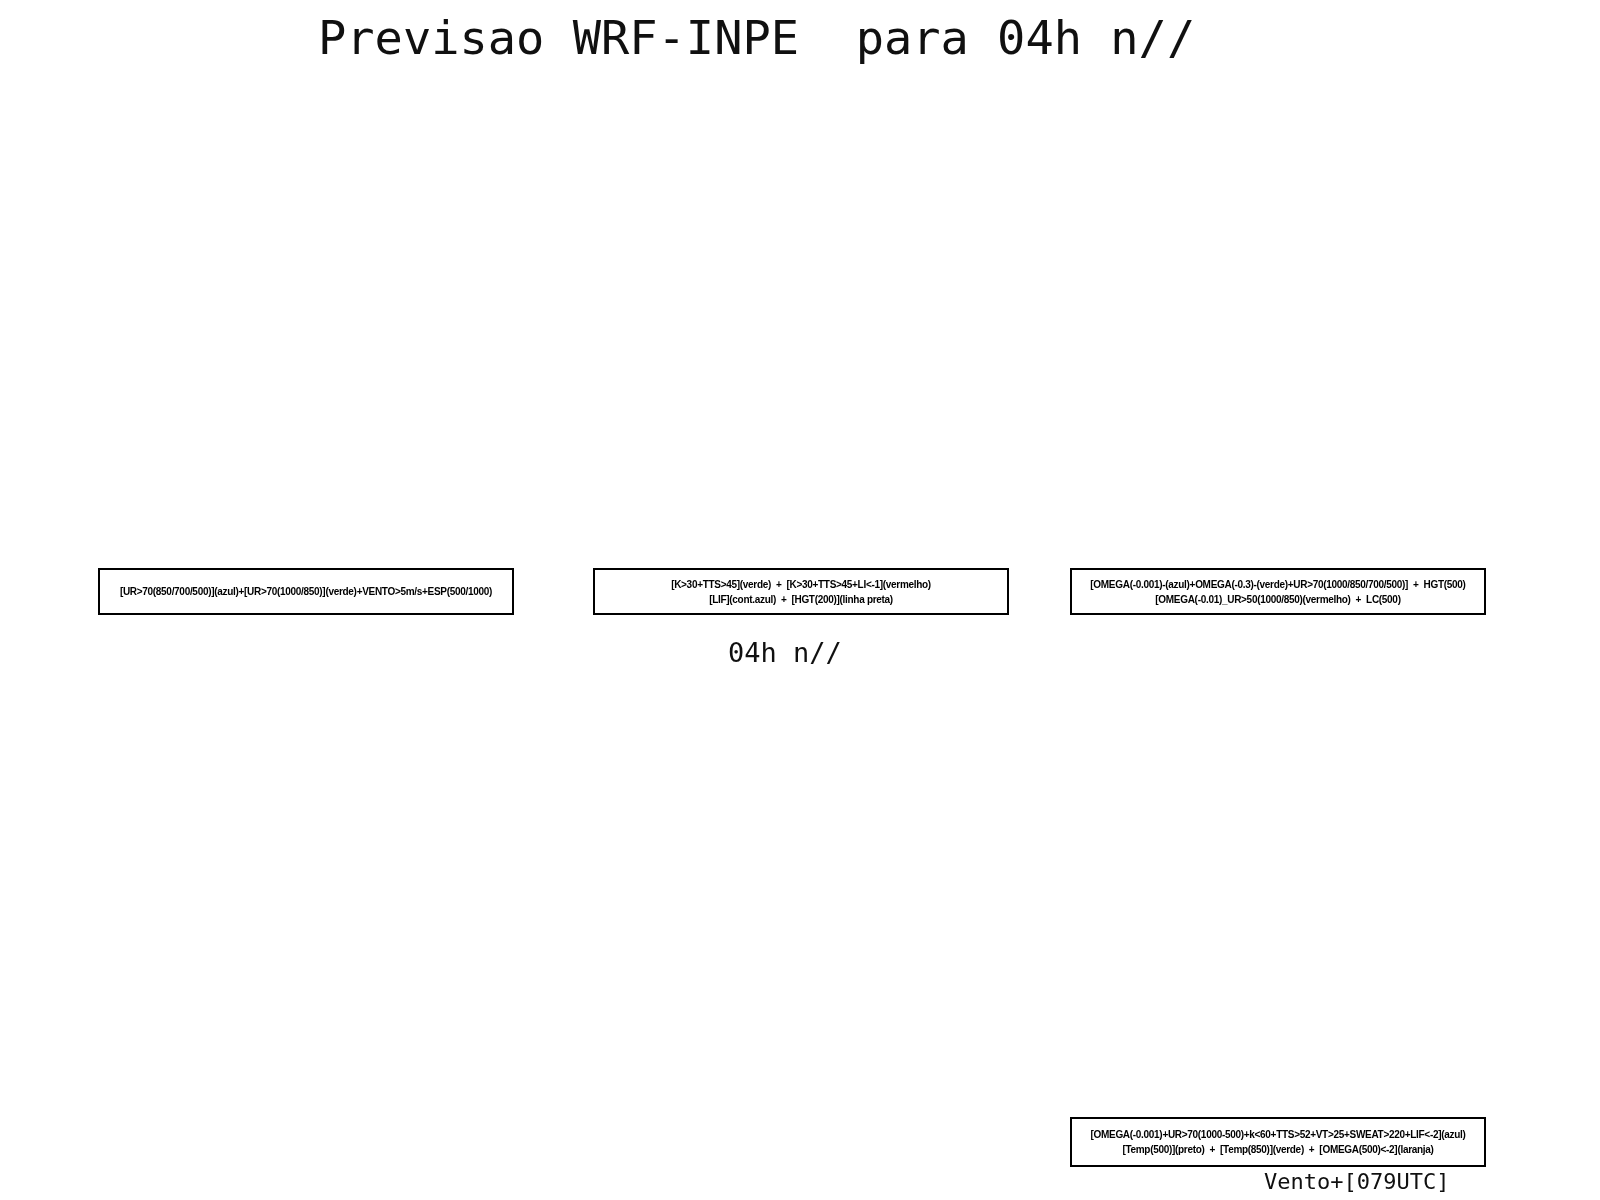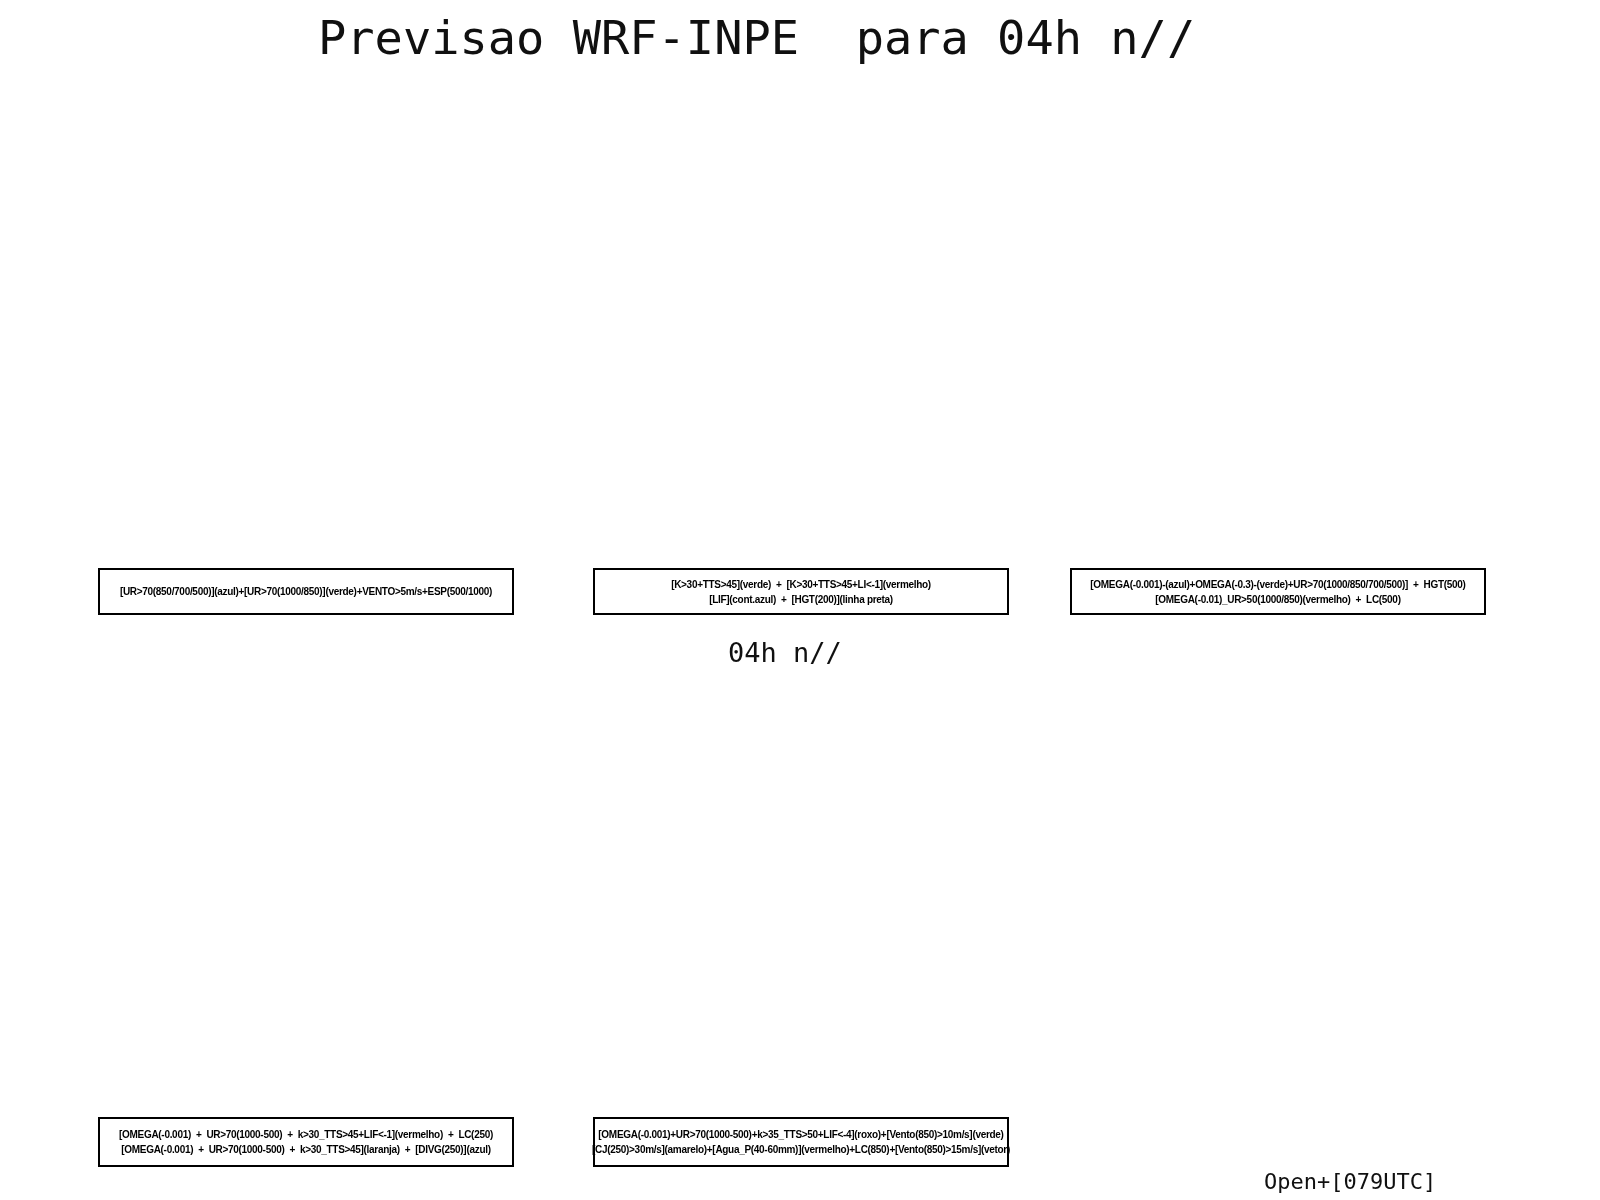--- a/index.html
+++ b/index.html
@@ -66,26 +66,22 @@
     <div class="legend-line">[LIF](cont.azul)  +  [HGT(200)](linha preta)</div>
   </div>
 
   <div class="legend-box row-top col-2">
     <div class="legend-line">[OMEGA(-0.001)-(azul)+OMEGA(-0.3)-(verde)+UR&gt;70(1000/850/700/500)]  +  HGT(500)</div>
     <div class="legend-line">[OMEGA(-0.01)_UR&gt;50(1000/850)(vermelho)  +  LC(500)</div>
   </div>
 
   <div class="stroke-text center-label">04h n//</div>
 
-  <div class="legend-box row-bottom col-0">
-    <div class="legend-line">[OMEGA(-0.001)  +  UR&gt;70(1000-500)  +  k&gt;30_TTS&gt;45+LIF&lt;-1](vermelho)  +  LC(250)</div>
-    <div class="legend-line">[OMEGA(-0.001)  +  UR&gt;70(1000-500)  +  k&gt;30_TTS&gt;45](laranja)  +  [DIVG(250)](azul)</div>
+
+
+  <div class="legend-box row-bottom col-2">
+    <div class="legend-line">[OMEGA(-0.001)+UR&gt;70(1000-500)+k&lt;60+TTS&gt;52+VT&gt;25+SWEAT&gt;220+LIF&lt;-2](azul)</div>
+    <div class="legend-line">[Temp(500)](preto)  +  [Temp(850)](verde)  +  [OMEGA(500)&lt;-2](laranja)</div>
   </div>
 
-  <div class="legend-box row-bottom col-1">
-    <div class="legend-line">[OMEGA(-0.001)+UR&gt;70(1000-500)+k&gt;35_TTS&gt;50+LIF&lt;-4](roxo)+[Vento(850)&gt;10m/s](verde)</div>
-    <div class="legend-line">[CJ(250)&gt;30m/s](amarelo)+[Agua_P(40-60mm)](vermelho)+LC(850)+[Vento(850)&gt;15m/s](vetor)</div>
-  </div>
-
-
-  <div class="stroke-text footer-label">Open+[079UTC]</div>
+  <div class="stroke-text footer-label">Vento+[079UTC]</div>
 
 </div>
 
 </body></html>

